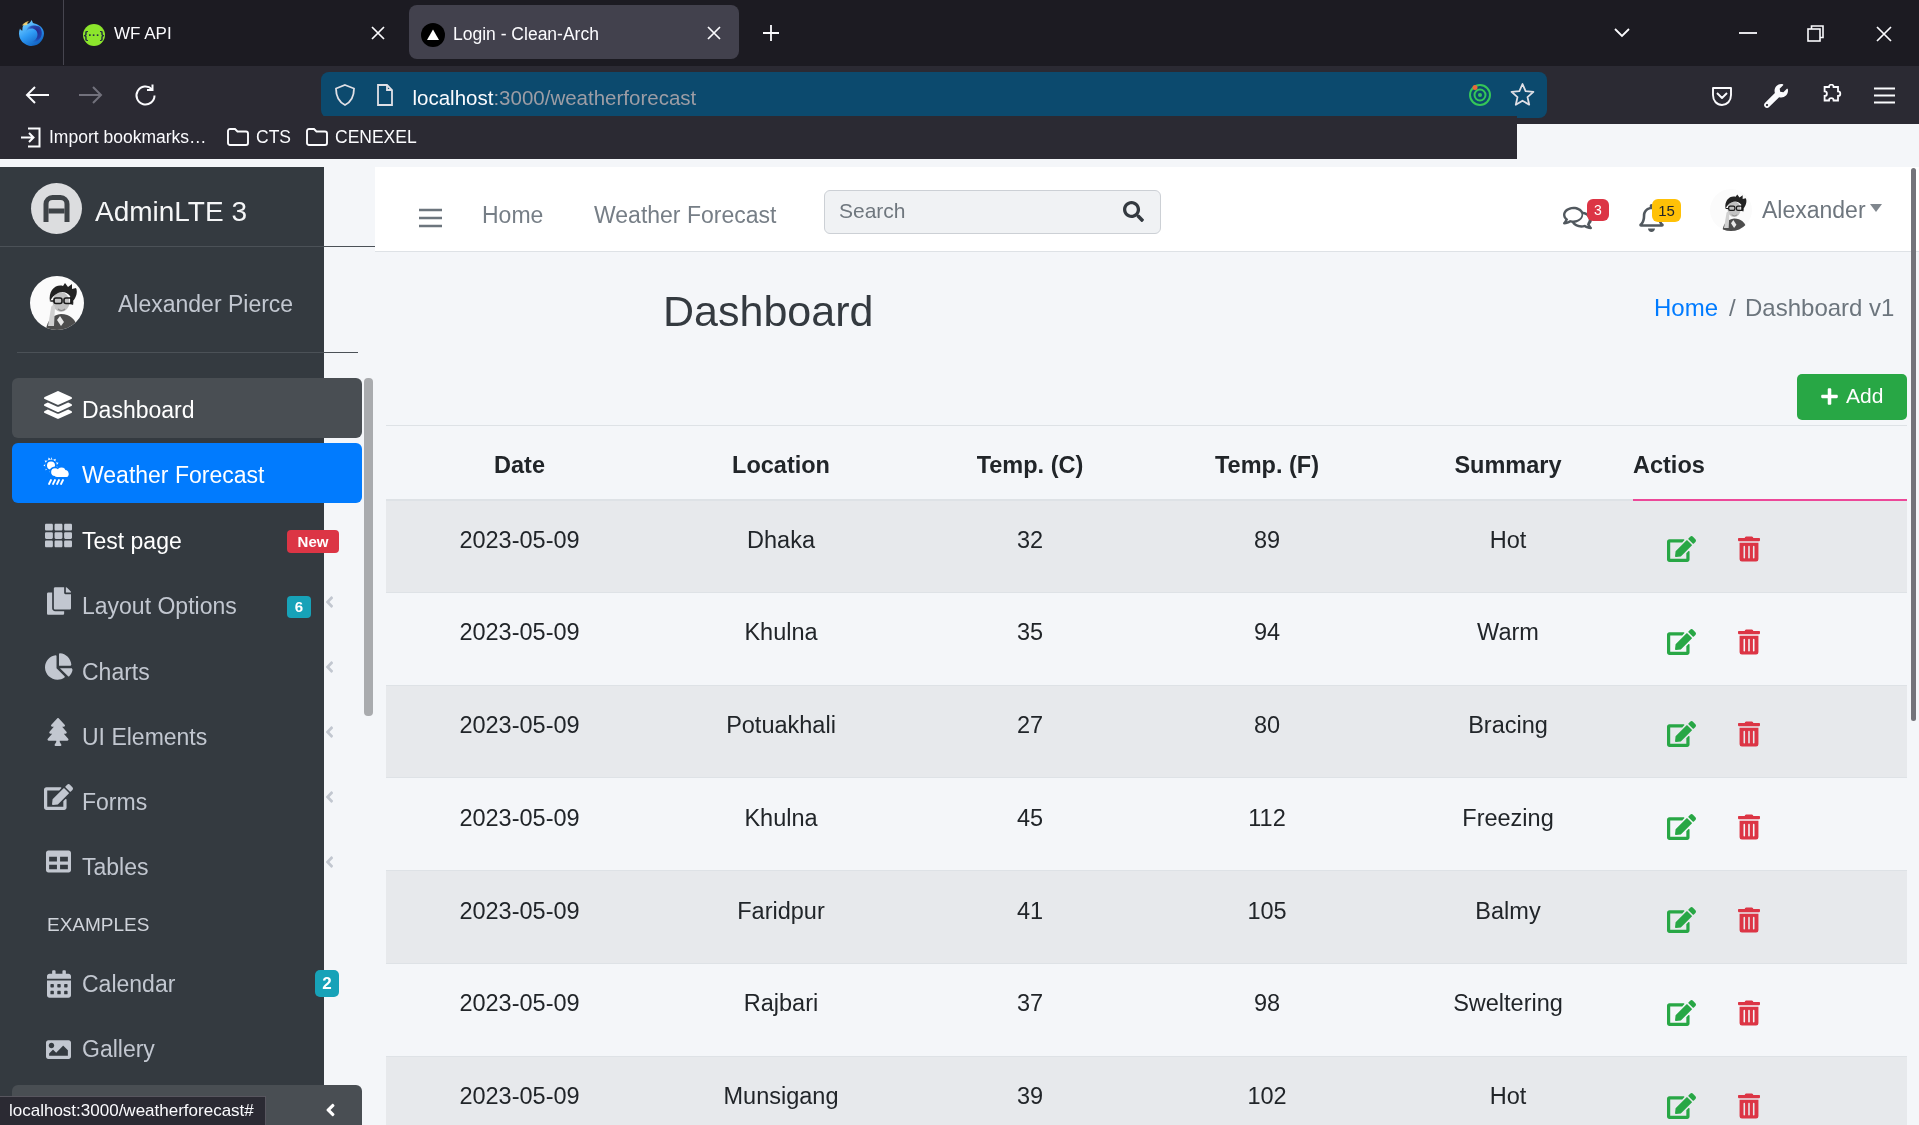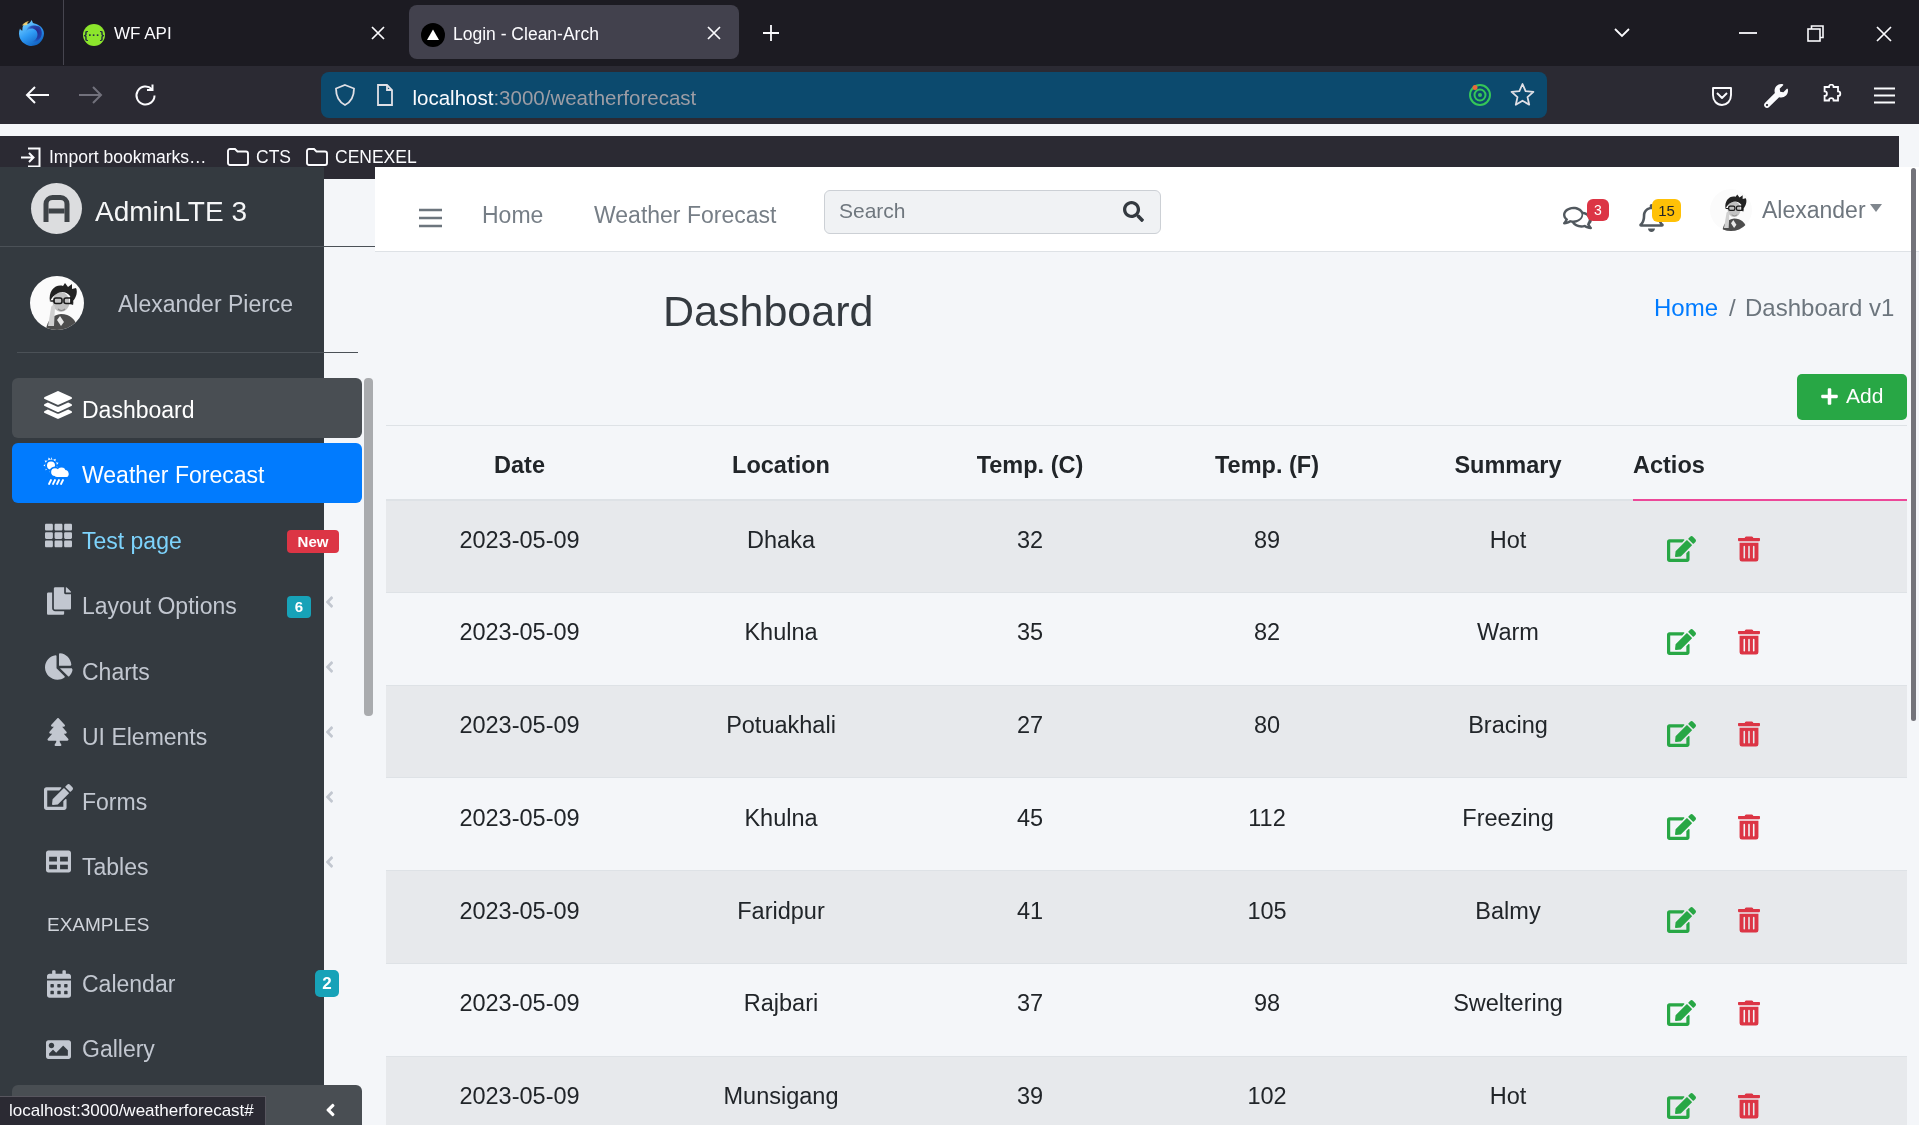--- a/index.html
+++ b/index.html
@@ -113,21 +113,21 @@
 <svg class="abs" style="left:1764px;top:84px;" width="24" height="24" viewBox="0 0 512 512">
     <path fill="#fbfbfe" d="M507.73 109.1c-2.24-9.03-13.54-12.09-20.12-5.51l-74.36 74.36-67.88-11.31-11.31-67.88 74.36-74.36c6.62-6.62 3.43-17.9-5.66-20.16-47.38-11.74-99.55.91-136.58 37.93-39.64 39.64-50.55 97.1-34.05 147.2L18.74 402.76c-24.99 24.99-24.99 65.51 0 90.5 24.99 24.99 65.51 24.99 90.5 0l213.21-213.21c50.12 16.71 107.47 5.68 147.37-34.22 37.07-37.07 49.7-89.32 37.91-136.73zM64 472c-13.25 0-24-10.75-24-24 0-13.26 10.75-24 24-24s24 10.74 24 24c0 13.25-10.75 24-24 24z"></path>
   </svg>
 <svg class="abs" style="left:1819px;top:84px;" width="25" height="25" viewBox="0 0 25 25">
   <path d="M10 3 a2.3 2.3 0 0 1 4.6 0 h4.4 v4.4 a2.3 2.3 0 0 1 0 4.6 v4.5 h-4.4 a2.3 2.3 0 0 0 -4.6 0 H5.6 v-4.5 a2.3 2.3 0 0 0 0 -4.6 V3 Z" fill="none" stroke="#fbfbfe" stroke-width="1.8"></path>
 </svg>
 <svg class="abs" style="left:1874px;top:87px;" width="21" height="17" viewBox="0 0 21 17">
     <path d="M0 1.5 H21 M0 8.5 H21 M0 15.5 H21" stroke="#fbfbfe" stroke-width="2"></path>
   </svg>
 
-<div class="abs" id="bookmarks" style="left:0;top:136px;width:1899px;height:43px;background:#2b2a33;">
+<div class="abs" id="bookmarks" style="left:0;top:116px;width:1517px;height:43px;background:#2b2a33;">
   <svg class="abs" style="left:20px;top:11px;" width="21" height="21" viewBox="0 0 21 21">
     <path d="M8 1.5 H19.5 V19.5 H8" fill="none" stroke="#fbfbfe" stroke-width="2"></path>
     <path d="M1 10.5 H13 M9 6 L13.5 10.5 L9 15" fill="none" stroke="#fbfbfe" stroke-width="2"></path>
   </svg>
   <div class="abs" style="left:49px;top:11px;font-size:17.5px;color:#fbfbfe;">Import bookmarks…</div>
   <svg class="abs" style="left:227px;top:12px;" width="22" height="18" viewBox="0 0 22 18">
       <path d="M1 3 a2 2 0 0 1 2 -2 h5 l2.5 2.5 H19 a2 2 0 0 1 2 2 V15 a2 2 0 0 1 -2 2 H3 a2 2 0 0 1 -2 -2 Z" fill="none" stroke="#fbfbfe" stroke-width="1.9"></path>
     </svg>
   <div class="abs" style="left:256px;top:11px;font-size:17.5px;color:#fbfbfe;">CTS</div>
   <svg class="abs" style="left:306px;top:12px;" width="22" height="18" viewBox="0 0 22 18">
@@ -190,21 +190,21 @@
           <path d="M38 48 l-4 8"></path>
           <path d="M46 48 l-4 8"></path>
       </g>
     </g>
   </svg>
   <div class="abs" style="left:82px;top:295px;font-size:23px;color:#ffffff;">Weather Forecast</div>
 
   <svg class="abs" style="left:45px;top:355px;" width="27" height="27" viewBox="0 0 512 512">
       <path fill="#c2c7d0" d="M149.333 56v80c0 13.255-10.745 24-24 24H24c-13.255 0-24-10.745-24-24V56c0-13.255 10.745-24 24-24h101.333c13.255 0 24 10.745 24 24zm181.334 240v-80c0-13.255-10.745-24-24-24H205.333c-13.255 0-24 10.745-24 24v80c0 13.255 10.745 24 24 24h101.333c13.256 0 24.001-10.745 24.001-24zm32-240v80c0 13.255 10.745 24 24 24H488c13.255 0 24-10.745 24-24V56c0-13.255-10.745-24-24-24H386.667c-13.255 0-24 10.745-24 24zm-32 80V56c0-13.255-10.745-24-24-24H205.333c-13.255 0-24 10.745-24 24v80c0 13.255 10.745 24 24 24h101.333c13.256 0 24.001-10.745 24.001-24zm-205.334 56H24c-13.255 0-24 10.745-24 24v80c0 13.255 10.745 24 24 24h101.333c13.255 0 24-10.745 24-24v-80c0-13.255-10.745-24-24-24zM0 376v80c0 13.255 10.745 24 24 24h101.333c13.255 0 24-10.745 24-24v-80c0-13.255-10.745-24-24-24H24c-13.255 0-24 10.745-24 24zm386.667-56H488c13.255 0 24-10.745 24-24v-80c0-13.255-10.745-24-24-24H386.667c-13.255 0-24 10.745-24 24v80c0 13.255 10.745 24 24 24zm0 160H488c13.255 0 24-10.745 24-24v-80c0-13.255-10.745-24-24-24H386.667c-13.255 0-24 10.745-24 24v80c0 13.255 10.745 24 24 24zM181.333 376v80c0 13.255 10.745 24 24 24h101.333c13.256 0 24-10.745 24-24v-80c0-13.255-10.745-24-24-24H205.333c-13.255 0-24 10.745-24 24z"></path>
     </svg>
-  <div class="abs" style="left:82px;top:361px;font-size:23px;color:#7dd3fc;">Test page</div>
+  <div class="abs" style="left:82px;top:361px;font-size:23px;color:#ffffff;">Test page</div>
   <div class="abs" style="left:287px;top:363px;width:52px;height:23px;background:#dc3545;border-radius:4px;color:#fff;font-size:15px;font-weight:bold;text-align:center;line-height:23px;">New</div>
 
   <svg class="abs" style="left:47px;top:420px;" width="24" height="28" viewBox="0 0 448 512">
       <path fill="#c2c7d0" d="M320 448v40c0 13.255-10.745 24-24 24H24c-13.255 0-24-10.745-24-24V120c0-13.255 10.745-24 24-24h72v296c0 30.879 25.121 56 56 56h168zm0-344V0H152c-13.255 0-24 10.745-24 24v368c0 13.255 10.745 24 24 24h272c13.255 0 24-10.745 24-24V128H344c-13.2 0-24-10.8-24-24zm120.971-31.029L375.029 7.029A24 24 0 0 0 358.059 0H352v96h96v-6.059a24 24 0 0 0-7.029-16.97z"></path>
     </svg>
   <div class="abs" style="left:82px;top:426px;font-size:23px;color:#c2c7d0;">Layout Options</div>
   <div class="abs" style="left:287px;top:429px;width:24px;height:22px;background:#17a2b8;border-radius:4px;color:#fff;font-size:15px;font-weight:bold;text-align:center;line-height:22px;">6</div>
   <svg class="abs" style="left:324px;top:426px;" width="11" height="18" viewBox="0 0 256 512">
       <path fill="#c2c7d0" d="M31.7 239l136-136c9.4-9.4 24.6-9.4 33.9 0l22.6 22.6c9.4 9.4 9.4 24.6 0 33.9L127.9 256l96.4 96.4c9.4 9.4 9.4 24.6 0 33.9L201.7 409c-9.4 9.4-24.6 9.4-33.9 0l-136-136c-9.5-9.4-9.5-24.6-.1-34z"></path>
     </svg>
@@ -352,21 +352,21 @@
         <td class="a"><svg class="ed" width="29" height="26" viewBox="0 0 576 512">
             <path fill="#28a745" d="M402.6 83.2l90.2 90.2c3.8 3.8 3.8 10 0 13.8L274.4 405.6l-92.8 10.3c-12.4 1.4-22.9-9.1-21.5-21.5l10.3-92.8L388.8 83.2c3.8-3.8 10-3.8 13.8 0zm162-22.9l-48.8-48.8c-15.2-15.2-39.9-15.2-55.2 0l-35.4 35.4c-3.8 3.8-3.8 10 0 13.8l90.2 90.2c3.8 3.8 10 3.8 13.8 0l35.4-35.4c15.2-15.3 15.2-40 0-55.2zM384 346.2V448H64V128h229.8c3.2 0 6.2-1.3 8.5-3.5l40-40c7.6-7.6 2.2-20.5-8.5-20.5H48C21.5 64 0 85.5 0 112v352c0 26.5 21.5 48 48 48h352c26.5 0 48-21.5 48-48V306.2c0-10.7-12.9-16-20.5-8.5l-40 40c-2.2 2.3-3.5 5.3-3.5 8.5z"></path>
           </svg><svg class="tr2" width="22" height="26" viewBox="0 0 448 512">
             <path fill="#dc3545" d="M32 464a48 48 0 0 0 48 48h288a48 48 0 0 0 48-48V128H32zm272-256a16 16 0 0 1 32 0v224a16 16 0 0 1-32 0zm-96 0a16 16 0 0 1 32 0v224a16 16 0 0 1-32 0zm-96 0a16 16 0 0 1 32 0v224a16 16 0 0 1-32 0zM432 32H312l-9.4-18.7A24 24 0 0 0 281.1 0H166.8a23.72 23.72 0 0 0-21.4 13.3L136 32H16A16 16 0 0 0 0 48v32a16 16 0 0 0 16 16h416a16 16 0 0 0 16-16V48a16 16 0 0 0-16-16z"></path>
           </svg></td>
       </tr>
     <tr class="r">
         <td class="c">2023-05-09</td>
         <td class="c">Khulna</td>
         <td class="c">35</td>
-        <td class="c">82</td>
+        <td class="c">94</td>
         <td class="c">Warm</td>
         <td class="a"><svg class="ed" width="29" height="26" viewBox="0 0 576 512">
             <path fill="#28a745" d="M402.6 83.2l90.2 90.2c3.8 3.8 3.8 10 0 13.8L274.4 405.6l-92.8 10.3c-12.4 1.4-22.9-9.1-21.5-21.5l10.3-92.8L388.8 83.2c3.8-3.8 10-3.8 13.8 0zm162-22.9l-48.8-48.8c-15.2-15.2-39.9-15.2-55.2 0l-35.4 35.4c-3.8 3.8-3.8 10 0 13.8l90.2 90.2c3.8 3.8 10 3.8 13.8 0l35.4-35.4c15.2-15.3 15.2-40 0-55.2zM384 346.2V448H64V128h229.8c3.2 0 6.2-1.3 8.5-3.5l40-40c7.6-7.6 2.2-20.5-8.5-20.5H48C21.5 64 0 85.5 0 112v352c0 26.5 21.5 48 48 48h352c26.5 0 48-21.5 48-48V306.2c0-10.7-12.9-16-20.5-8.5l-40 40c-2.2 2.3-3.5 5.3-3.5 8.5z"></path>
           </svg><svg class="tr2" width="22" height="26" viewBox="0 0 448 512">
             <path fill="#dc3545" d="M32 464a48 48 0 0 0 48 48h288a48 48 0 0 0 48-48V128H32zm272-256a16 16 0 0 1 32 0v224a16 16 0 0 1-32 0zm-96 0a16 16 0 0 1 32 0v224a16 16 0 0 1-32 0zm-96 0a16 16 0 0 1 32 0v224a16 16 0 0 1-32 0zM432 32H312l-9.4-18.7A24 24 0 0 0 281.1 0H166.8a23.72 23.72 0 0 0-21.4 13.3L136 32H16A16 16 0 0 0 0 48v32a16 16 0 0 0 16 16h416a16 16 0 0 0 16-16V48a16 16 0 0 0-16-16z"></path>
           </svg></td>
       </tr>
     <tr class="r s">
         <td class="c">2023-05-09</td>
         <td class="c">Potuakhali</td>

